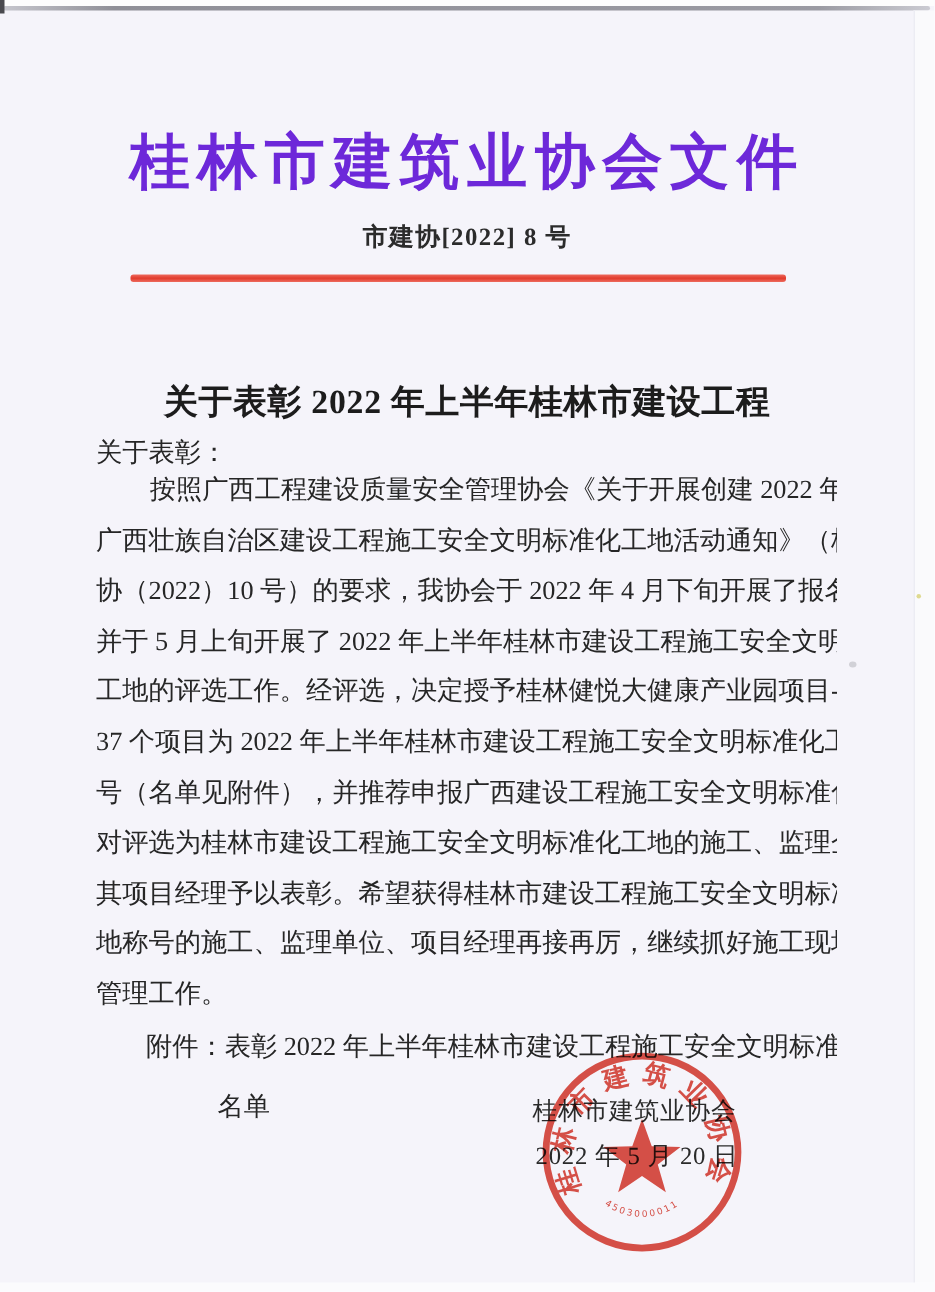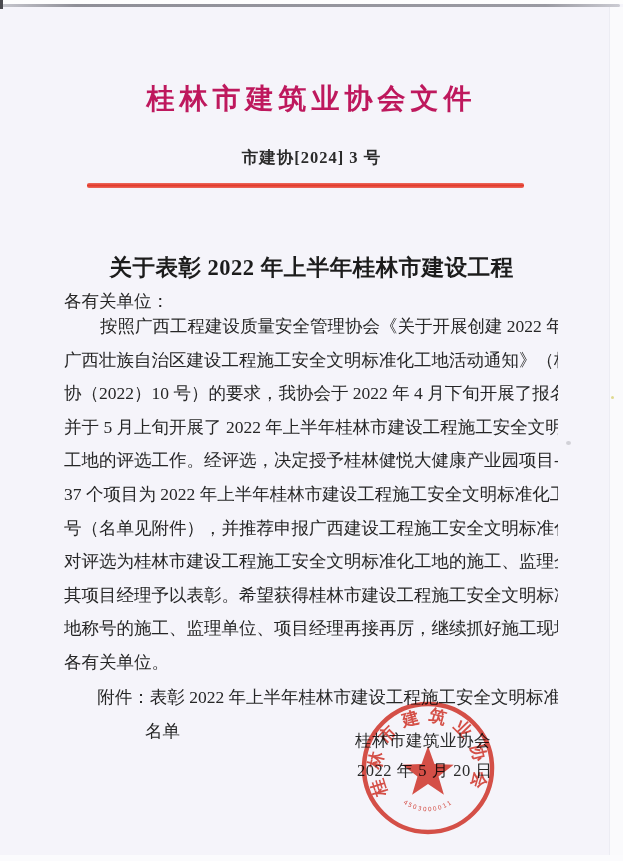--- a/index.html
+++ b/index.html
@@ -13,21 +13,21 @@
   .scan-top-line{position:absolute;top:4px;left:2px;right:3px;height:3px;border-radius:2px;
     background:linear-gradient(90deg,#c6c6cd,#8f8f97 12%,#9a9aa2 88%,#cbcbd2);}
   .scan-corner{position:absolute;top:0;left:0;width:3px;height:9px;background:#4a4a4f;}
   .scan-right-strip{position:absolute;top:7px;right:0;width:13px;bottom:0;background:#fafafc;border-left:1px solid #ececf3;}
   .scan-bottom{position:absolute;left:0;right:0;bottom:0;height:6px;background:#fbfbfd;}
   .speck1{position:absolute;left:566px;top:441px;width:5px;height:4px;background:#b9b9bf;border-radius:50%;opacity:.6;}
   .speck2{position:absolute;left:611px;top:396px;width:3px;height:3px;background:#d8d275;border-radius:50%;opacity:.8;}
 
   .header-title{
     position:absolute;top:80px;left:0;width:100%;text-align:center;
-    font-size:28px;font-weight:bold;color:#be185d;letter-spacing:5px;white-space:nowrap;
+    font-size:40px;font-weight:bold;color:#6d28d9;letter-spacing:5px;white-space:nowrap;
   }
   .doc-number{
     position:absolute;top:147px;left:0;width:100%;text-align:center;
     font-size:16.5px;font-weight:bold;color:#2b2b2b;letter-spacing:1px;
   }
   .red-rule{
     position:absolute;top:183px;left:87px;width:437px;height:5px;
     background:linear-gradient(180deg,#ed6a5e,#e23b2c 50%,#ed6a5e);border-radius:2px;
   }
   .doc-title{
@@ -42,21 +42,21 @@
     font-size:17.5px;line-height:33.6px;color:#262626;
   }
   .bline{height:33.6px;text-align:justify;text-align-last:justify;white-space:nowrap;overflow:hidden;}
   .bline.indent{text-indent:2.05em;}
   .bline.short{text-align-last:left;white-space:normal;}
   .attachment{
     position:absolute;top:681px;left:64px;width:494px;
     font-size:17.5px;line-height:33.6px;color:#262626;
   }
   .aline1{height:33.6px;text-indent:1.9em;text-align:justify;text-align-last:justify;white-space:nowrap;overflow:hidden;}
-  .aline2{height:33.6px;padding-left:81px;}
+  .aline2{height:33.6px;padding-left:81px;margin-top:6px;}
   .sig-org{position:absolute;left:355px;top:730px;font-size:16.5px;color:#2a2a2a;letter-spacing:.5px;}
   .sig-date{position:absolute;left:357px;top:760px;font-size:16.5px;color:#2a2a2a;letter-spacing:.5px;}
   .stamp{
     position:absolute;left:352px;top:692px;width:152px;height:152px;
     mix-blend-mode:multiply;opacity:.88;
   }
 </style>
 </head>
 <body>
 
@@ -64,41 +64,41 @@
 
   <div class="scan-top-white"></div>
   <div class="scan-top-line"></div>
   <div class="scan-corner"></div>
   <div class="scan-right-strip"></div>
   <div class="scan-bottom"></div>
   <div class="speck1"></div>
   <div class="speck2"></div>
 
   <div class="header-title">桂林市建筑业协会文件</div>
-  <div class="doc-number">市建协[2024] 3 号</div>
+  <div class="doc-number">市建协[2022] 8 号</div>
   <div class="red-rule"></div>
 
   <div class="doc-title">
     <div>关于表彰 2022 年上半年桂林市建设工程</div>
   </div>
 
-  <div class="salutation">各有关单位：</div>
+  <div class="salutation">关于表彰：</div>
 
   <div class="body-text">
     <div class="bline indent">按照广西工程建设质量安全管理协会《关于开展创建 2022 年上半年</div>
     <div class="bline">广西壮族自治区建设工程施工安全文明标准化工地活动通知》（桂建质安</div>
     <div class="bline">协（2022）10 号）的要求，我协会于 2022 年 4 月下旬开展了报名工作，</div>
     <div class="bline">并于 5 月上旬开展了 2022 年上半年桂林市建设工程施工安全文明标准化</div>
     <div class="bline">工地的评选工作。经评选，决定授予桂林健悦大健康产业园项目-1#楼等</div>
     <div class="bline">37 个项目为 2022 年上半年桂林市建设工程施工安全文明标准化工地称</div>
     <div class="bline">号（名单见附件），并推荐申报广西建设工程施工安全文明标准化工地。</div>
     <div class="bline">对评选为桂林市建设工程施工安全文明标准化工地的施工、监理企业及</div>
     <div class="bline">其项目经理予以表彰。希望获得桂林市建设工程施工安全文明标准化工</div>
     <div class="bline">地称号的施工、监理单位、项目经理再接再厉，继续抓好施工现场各项</div>
-    <div class="bline short">各有关单位。</div>
+    <div class="bline short">管理工作。</div>
   </div>
 
   <div class="attachment">
     <div class="aline1">附件：表彰 2022 年上半年桂林市建设工程施工安全文明标准化工地</div>
     <div class="aline2">名单</div>
   </div>
 
   <div class="sig-org">桂林市建筑业协会</div>
   <div class="sig-date">2022 年 5 月 20 日</div>
 

